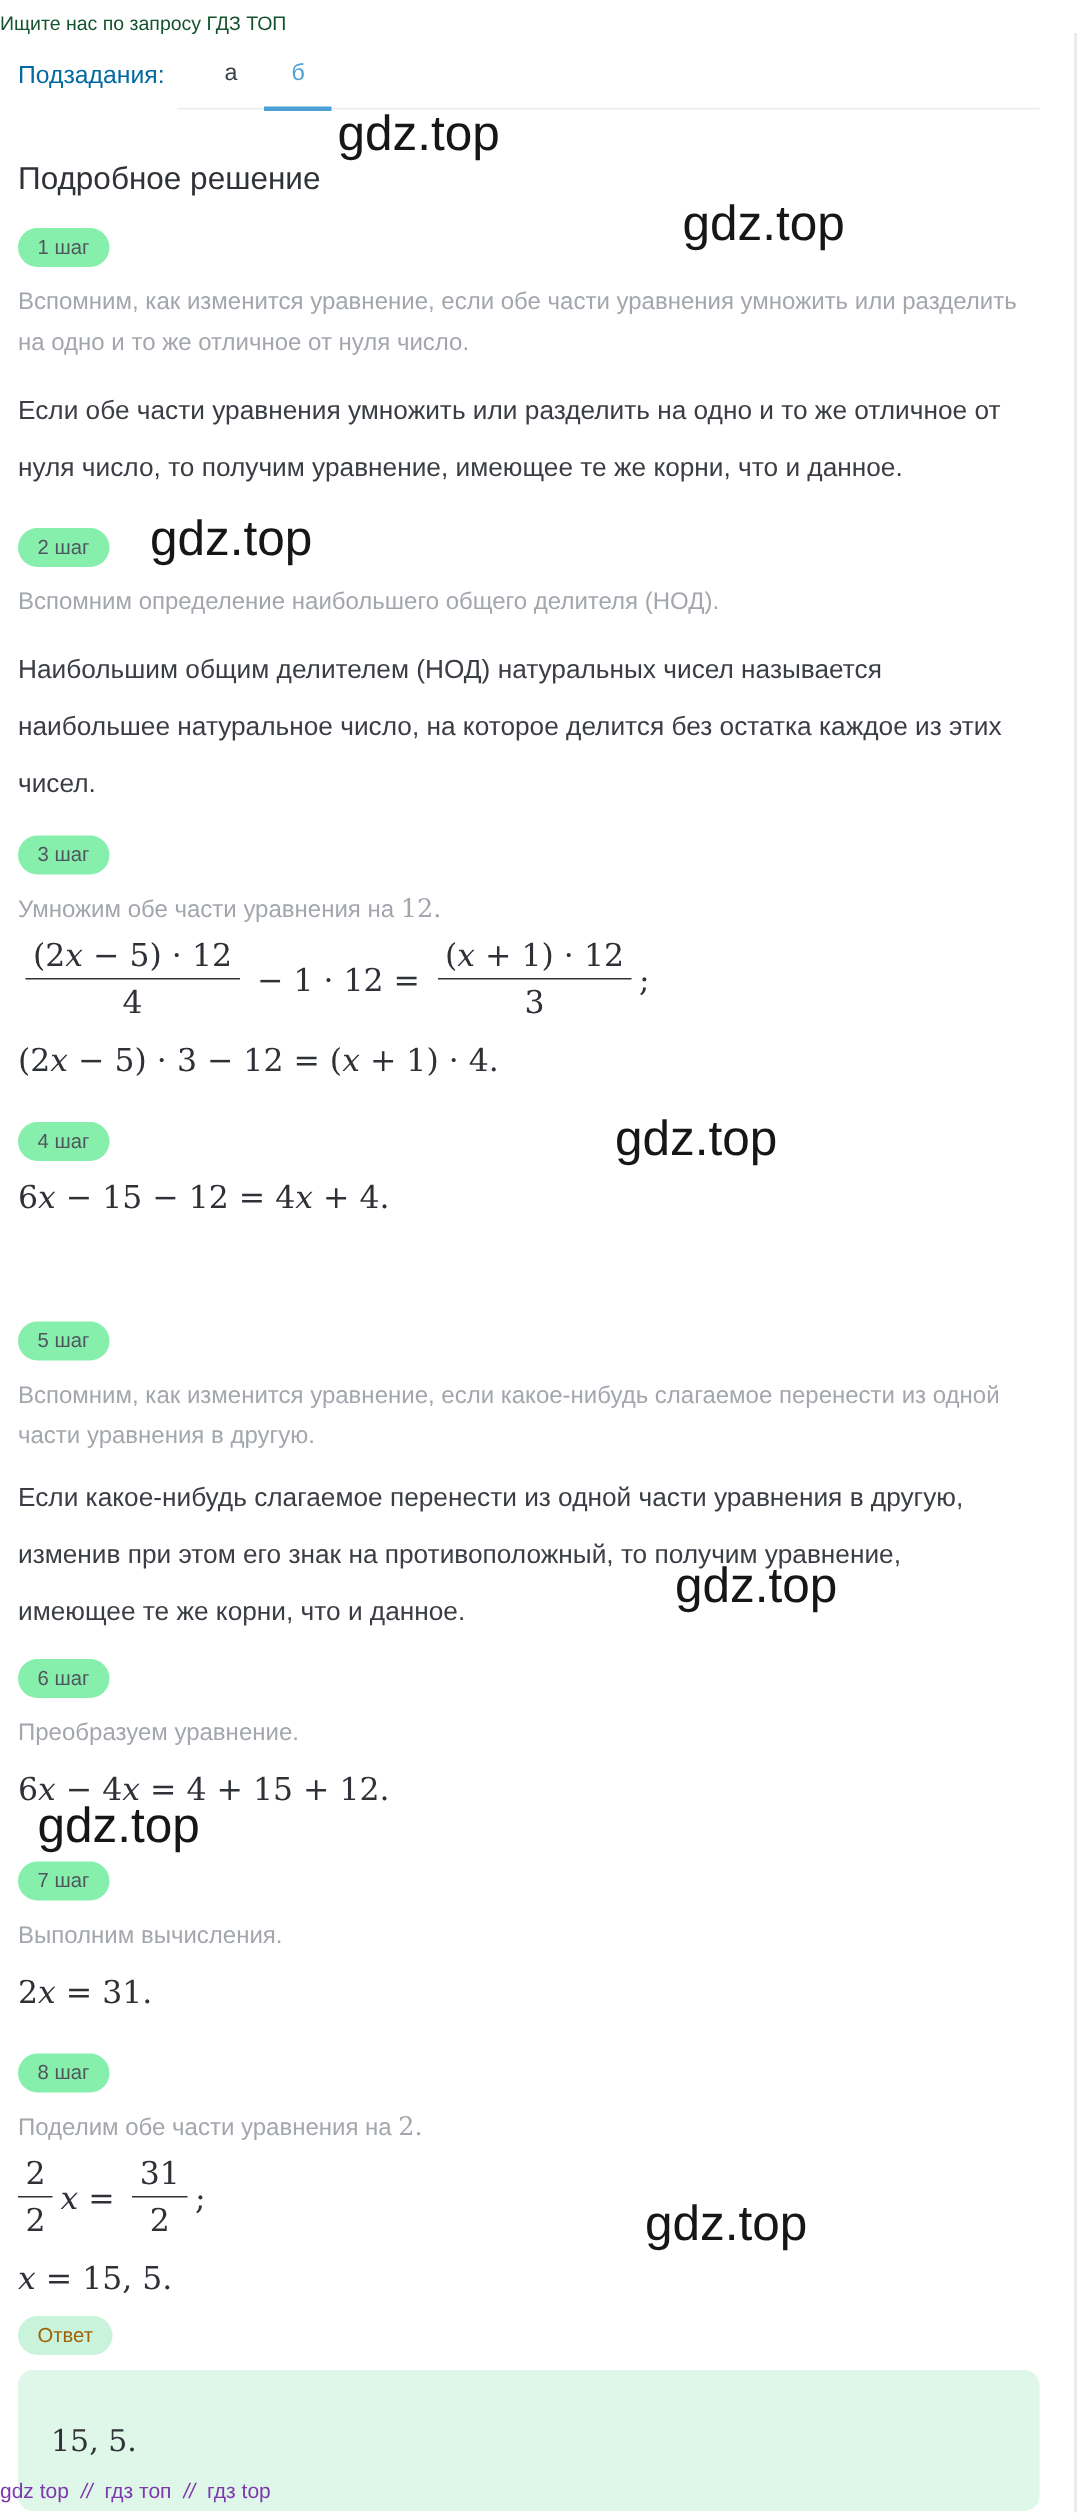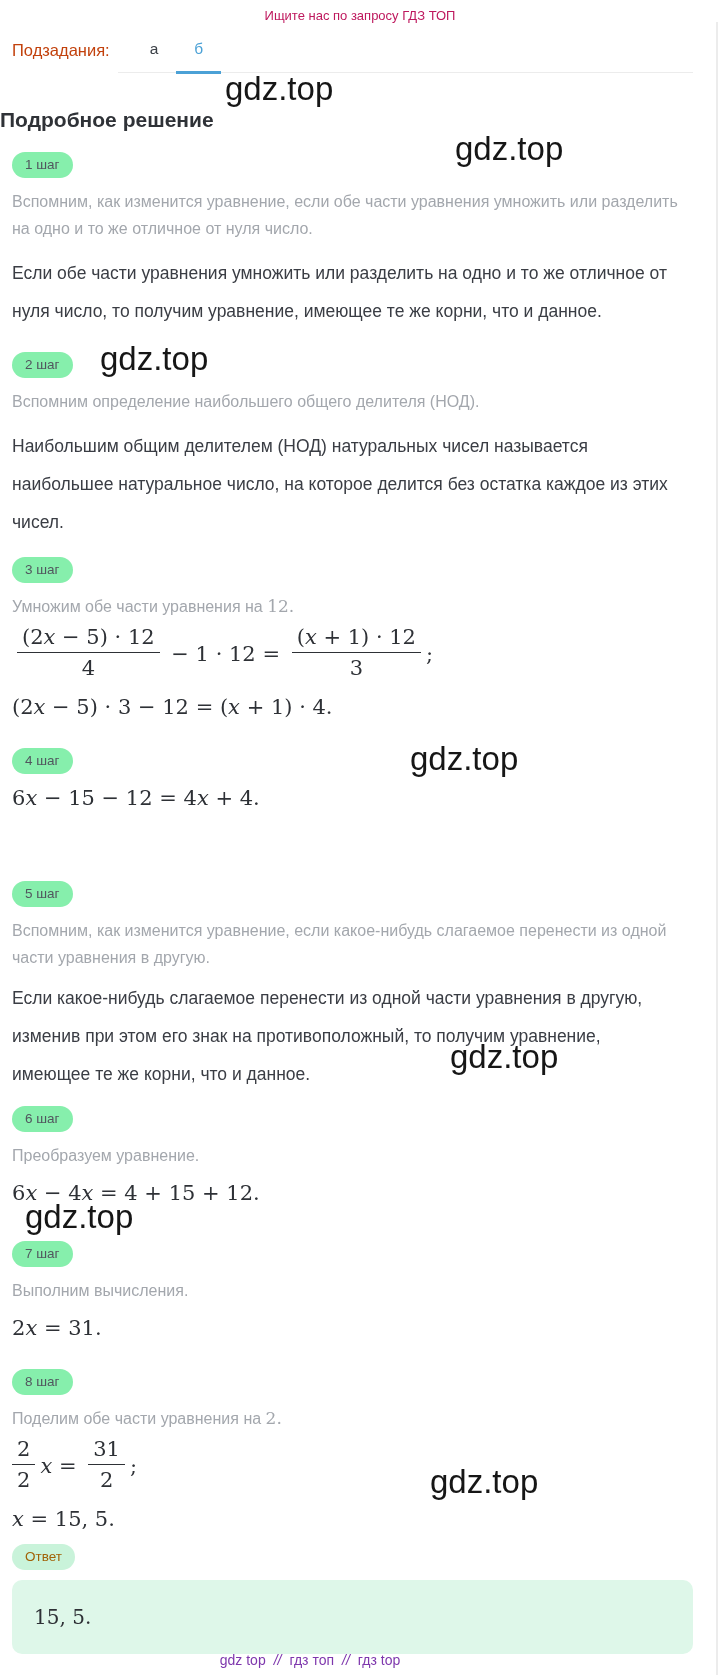--- a/index.html
+++ b/index.html
@@ -9,41 +9,41 @@
     width: 720px; height: 1675px;
     background: #ffffff;
     font-family: "Liberation Sans", sans-serif;
     color: #3a3d44;
     overflow: hidden;
   }
 
   
   .promo {
     position: absolute; top: 8px; left: 0; width: 720px;
-    text-align: center; font-size: 13px; color: #be185d;
+    text-align: left; font-size: 13px; color: #14532d;
   }
 
   
   .tabs-row {
     position: absolute; top: 40px; left: 12px; width: 681px;
     display: flex; align-items: flex-end;
   }
-  .tabs-label { font-size: 16.5px; color: #c2410c; padding-bottom: 13px; }
+  .tabs-label { font-size: 16.5px; color: #0369a1; padding-bottom: 13px; }
   .tabs { display: flex; flex: 1; margin-left: 8px; border-bottom: 1px solid #ececec; }
   .tab {
     font-size: 15.5px; color: #3b4047; padding: 0 18px 13px 18px; cursor: pointer;
   }
   .tab.first { margin-left: 14px; }
   .tab.active {
     color: #4ba1d6; border-bottom: 3px solid #4ba1d6; margin-bottom: -2px;
   }
 
   .page-title {
-    position: absolute; top: 108px; left: 0;
-    font-size: 21px; font-weight: 700; color: #2f3237;
+    position: absolute; top: 108px; left: 12px;
+    font-size: 21px; font-weight: 400; color: #2f3237;
   }
 
   
   .wm {
     position: absolute; font-size: 33px; color: #161616;
     font-family: "Liberation Sans", sans-serif; white-space: nowrap;
   }
 
   
   .step { position: absolute; left: 12px; width: 681px; }
@@ -69,30 +69,30 @@
   .math i { font-style: italic; }
   .frac {
     display: inline-block; vertical-align: middle; text-align: center;
     margin: 0 5px; transform: translateY(-3px);
   }
   .frac .n { display: block; padding: 0 5px 3px; border-bottom: 1.5px solid #2e3136; text-align: right; }
   .frac .d { display: block; padding: 3px 5px 0; }
 
   
   .answer-box {
-    margin-top: 10px; width: 681px; height: 74px;
+    margin-top: 10px; width: 681px; height: 94px;
     background: #def7e9; border-radius: 10px;
     display: flex; align-items: center; padding-left: 22px;
   }
   .answer-value { font-family: "DejaVu Serif", "Liberation Serif", serif; font-size: 20px; color: #2e3136; }
 
   
   .footer {
     position: absolute; top: 1652px; left: 0; width: 620px;
-    text-align: center; font-size: 14px; color: #7e37ad;
+    text-align: left; font-size: 14px; color: #7e37ad;
   }
   .footer a { color: #7e37ad; text-decoration: none; cursor: pointer; }
   .footer .sep { font-style: italic; margin: 0 8px; }
 
   .edge-line {
     position: absolute; top: 22px; right: 2px; width: 2px; height: 1653px;
     background: #ececec;
   }
 </style>
 </head>

